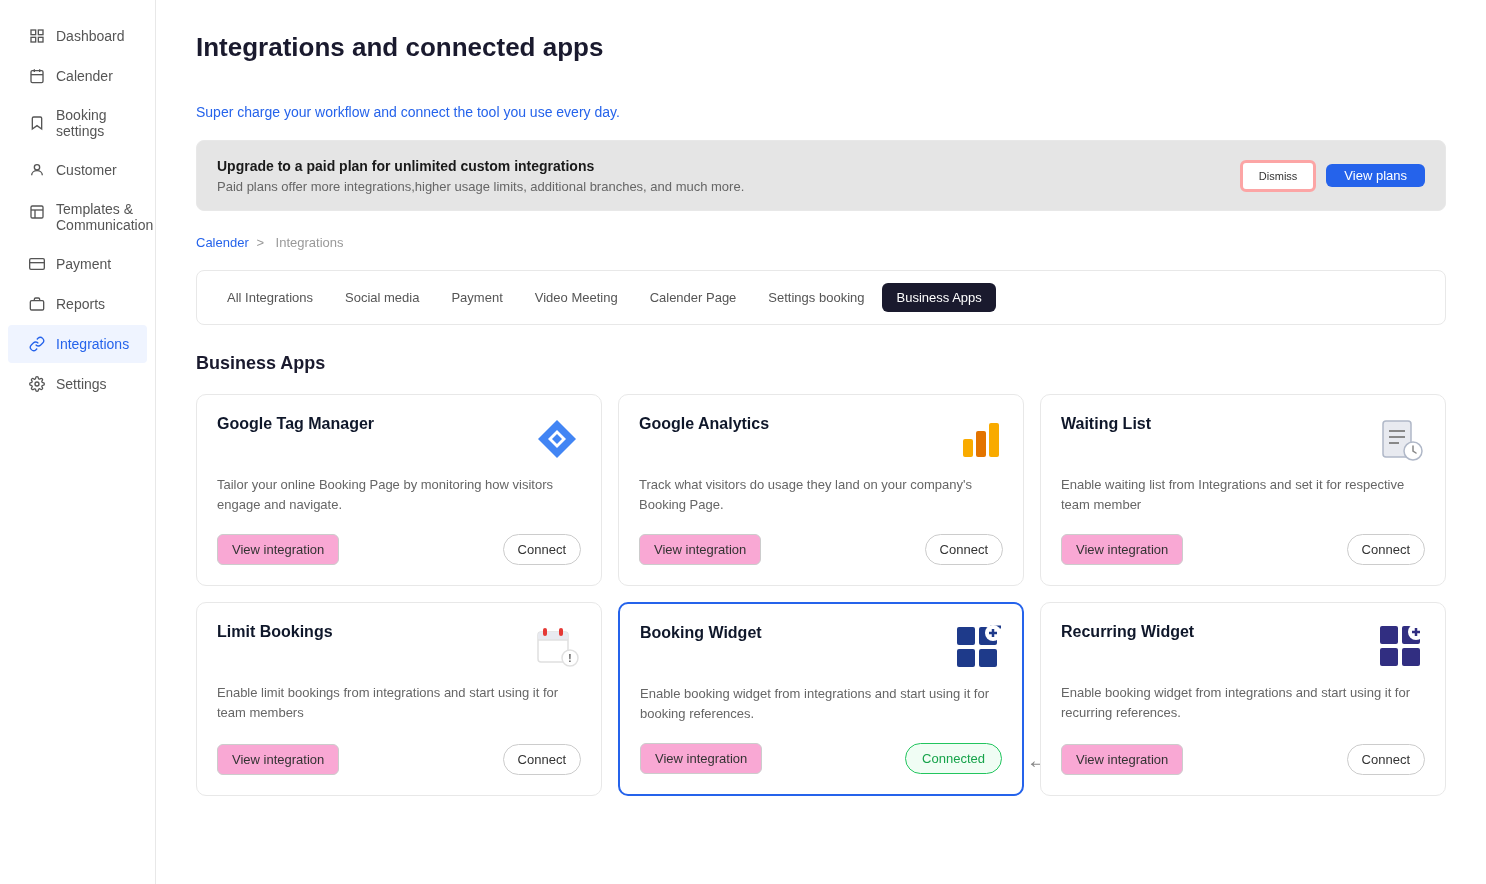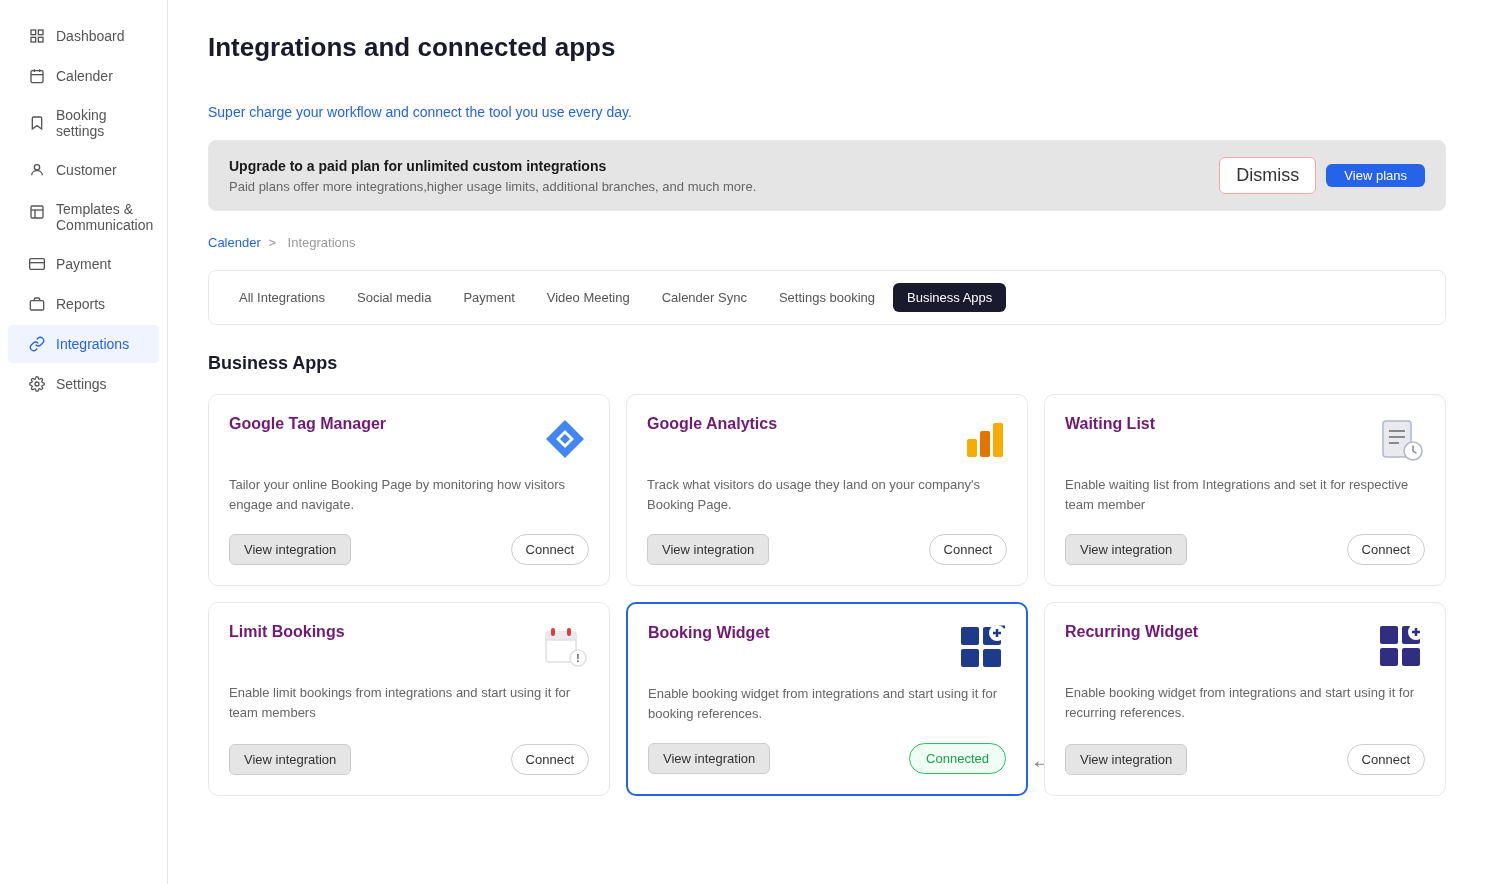--- a/index.html
+++ b/index.html
@@ -1,20 +1,20 @@
 <!DOCTYPE html>
 <html><head>
   <meta charset="utf-8">
   <style>
     * { box-sizing: border-box; margin: 0; padding: 0; }
     body { font-family: -apple-system, BlinkMacSystemFont, 'Segoe UI', sans-serif; background: #f5f6fa; display: flex; height: 884px; overflow: hidden; }
 
     
     .sidebar {
-      width: 168px;
+      width: 156px;
       background: #fff;
       border-right: 1px solid #e8e8e8;
       display: flex;
       flex-direction: column;
       padding: 16px 0;
       flex-shrink: 0;
     }
     .sidebar-item {
       display: flex;
       align-items: center;
@@ -79,25 +79,25 @@
       font-size: 13px;
       color: #666;
       margin-top: 4px;
     }
     .banner-actions {
       display: flex;
       gap: 10px;
       align-items: center;
     }
     .btn-dismiss {
-      border: 1px solid #fca5a5;
+      border: 3px solid #fca5a5;
       background: #fff;
       padding: 7px 16px;
       border-radius: 6px;
-      font-size: 18px;
+      font-size: 11px;
       cursor: pointer;
       color: #333;
     }
     .btn-view-plans {
       background: #2563eb;
       color: #fff;
       border: none;
       padding: 4px 18px;
       border-radius: 6px;
       font-size: 13px;
@@ -168,21 +168,21 @@
     }
     .card-header {
       display: flex;
       justify-content: space-between;
       align-items: flex-start;
       margin-bottom: 12px;
     }
     .card-title {
       font-size: 16px;
       font-weight: 700;
-      color: #701a75;
+      color: #0f172a;
     }
     .card-icon {
       width: 48px;
       height: 48px;
       display: flex;
       align-items: center;
       justify-content: center;
       flex-shrink: 0;
     }
     .card-desc {
@@ -193,21 +193,21 @@
       margin-bottom: 20px;
     }
     .card-footer {
       display: flex;
       align-items: center;
       justify-content: space-between;
       margin-top: auto;
     }
     .btn-view-integration {
       border: 1px solid #ccc;
-      background: #e5e5e5;
+      background: #f9a8d4;
       padding: 7px 14px;
       border-radius: 6px;
       font-size: 13px;
       cursor: pointer;
       color: #333;
       font-weight: 500;
     }
     .btn-connect {
       border: 1px solid #ccc;
       background: #fff;
@@ -349,21 +349,21 @@
       <a>Calender</a>
       <span>&gt;</span>
       <span>Integrations</span>
     </div>
 
     <div class="tabs-container">
       <button class="tab">All Integrations</button>
       <button class="tab">Social media</button>
       <button class="tab">Payment</button>
       <button class="tab">Video Meeting</button>
-      <button class="tab">Calender Sync</button>
+      <button class="tab">Calender Page</button>
       <button class="tab">Settings booking</button>
       <button class="tab active">Business Apps</button>
     </div>
 
     <h2 class="section-title">Business Apps</h2>
 
     <div class="cards-grid">
 
       <div class="card">
         <div class="card-header">

